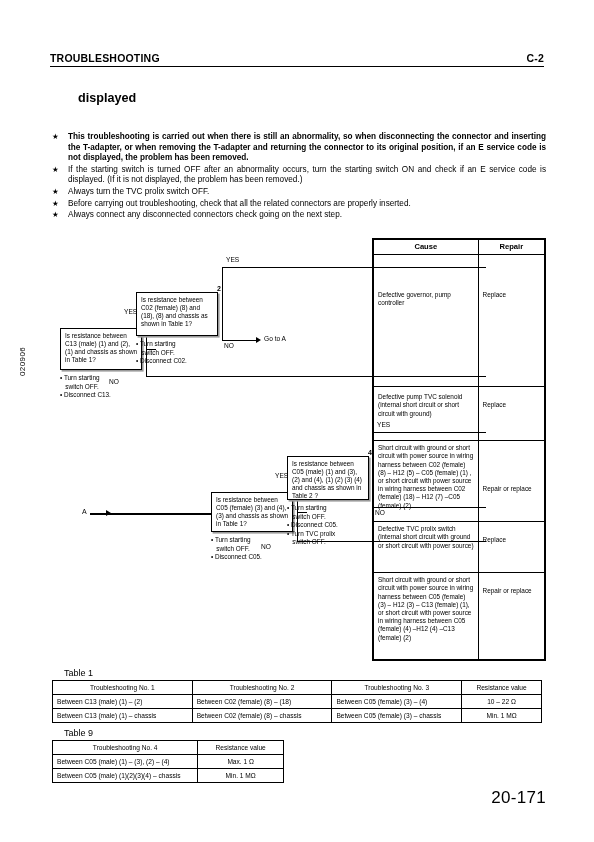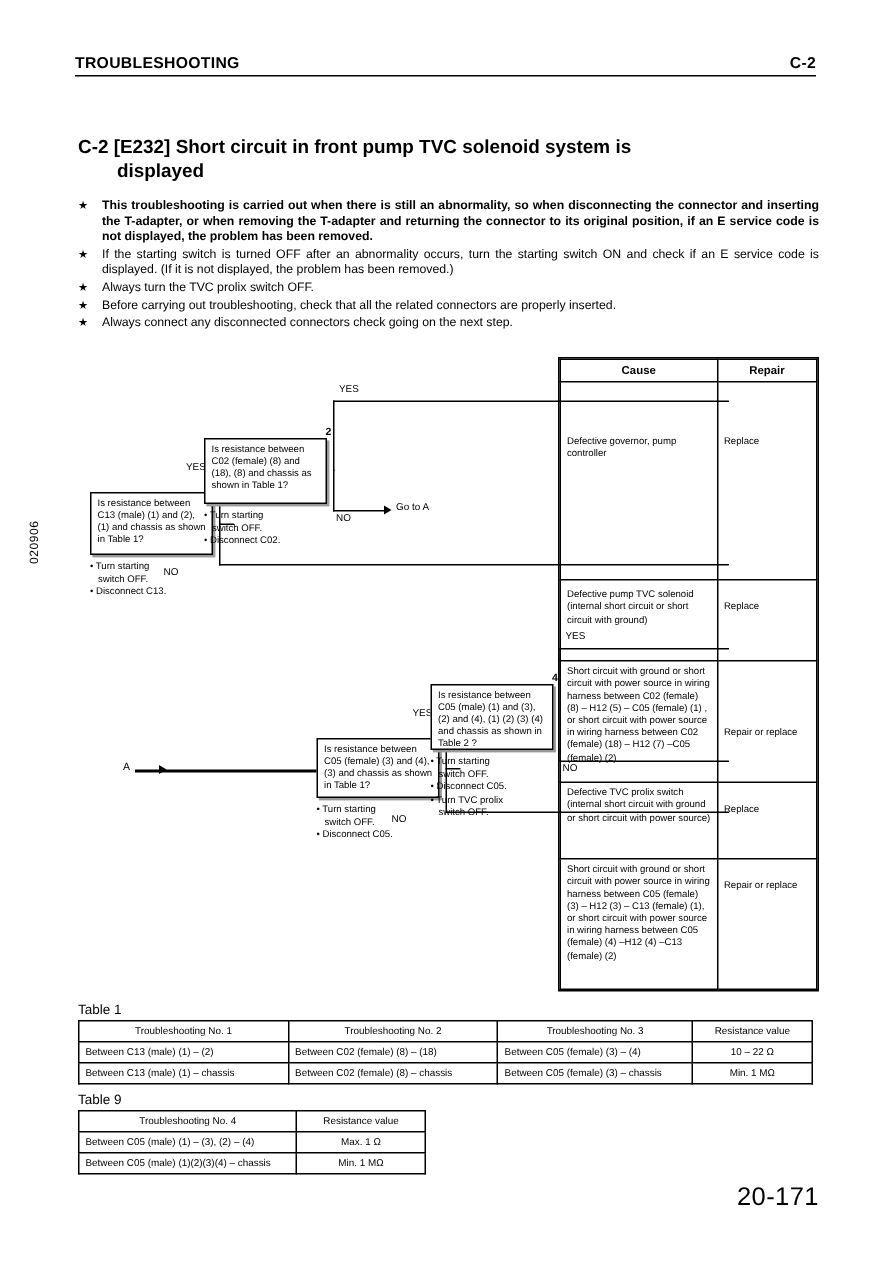--- a/index.html
+++ b/index.html
@@ -6,21 +6,21 @@
   body{
     width:594px;height:842px;background:#ffffff;
     font-family:"Liberation Sans", sans-serif;
     color:#000;position:relative;overflow:hidden;
   }
   .page{position:absolute;inset:0;}
 
   
   .hdr{position:absolute;left:50px;top:36px;width:494px;}
   .hdr-row{display:flex;justify-content:space-between;align-items:flex-end;
-           font-size:10.5px;font-weight:bold;letter-spacing:.2px;}
+           font-size:10.5px;font-weight:bold;letter-spacing:.2px;margin-top:16px;}
   .hdr-rule{border-bottom:1.6px solid #000;margin-top:2px;}
 
   
   .title{position:absolute;left:52px;top:90px;width:480px;
          font-size:12.6px;font-weight:bold;line-height:16px;}
   .title .l2{display:block;margin-left:26px;}
 
   
   .bullets{position:absolute;left:52px;top:132px;width:494px;}
   .bl{display:flex;font-size:8.2px;line-height:10.6px;margin-bottom:1px;}
@@ -54,21 +54,21 @@
        border:1px solid #000;border-collapse:collapse;}
   .crt table{border-collapse:collapse;width:100%;padding-left:48px;}
   .crt th,.crt td{border:1px solid #000;vertical-align:top;
                   font-size:6.4px;line-height:8.2px;padding:3px 4px;}
   .crt th{text-align:center;font-weight:bold;font-size:7.6px;padding:3px 2px;}
   .crt td.rem{text-align:left;}
   .crt col.c1{width:104px;}
   .crt col.c2{width:66px;}
 
   
-  .tcap{position:absolute;font-size:9px;}
+  .tcap{position:absolute;font-size:9px;margin-left:12px;}
   .dtab{position:absolute;border-collapse:collapse;}
   .dtab td,.dtab th{border:1px solid #000;font-size:6.6px;
                     line-height:9px;padding:2px 4px;font-weight:normal;}
   .dtab th{text-align:center;}
   .dtab td.ctr{text-align:center;}
 
   
   .pgno{position:absolute;right:48px;bottom:34px;font-size:17px;letter-spacing:.3px;}
 </style>
 </head>
@@ -78,21 +78,20 @@
 
   <div class="hdr">
     <div class="hdr-row">
       <span>TROUBLESHOOTING</span>
       <span>C-2</span>
     </div>
     <div class="hdr-rule"></div>
   </div>
 
   <div class="title">
-    <span>C-2 [E232] Short circuit in front pump TVC solenoid system is</span>
     <span class="l2">displayed</span>
   </div>
 
   <div class="bullets">
     <div class="bl bold">
       <span class="st">★</span>
       <span class="tx">This troubleshooting is carried out when there is still an abnormality, so when disconnecting the connector and inserting the T-adapter, or when removing the T-adapter and returning the connector to its original position, if an E service code is not displayed, the problem has been removed.</span>
     </div>
     <div class="bl">
       <span class="st">★</span>

